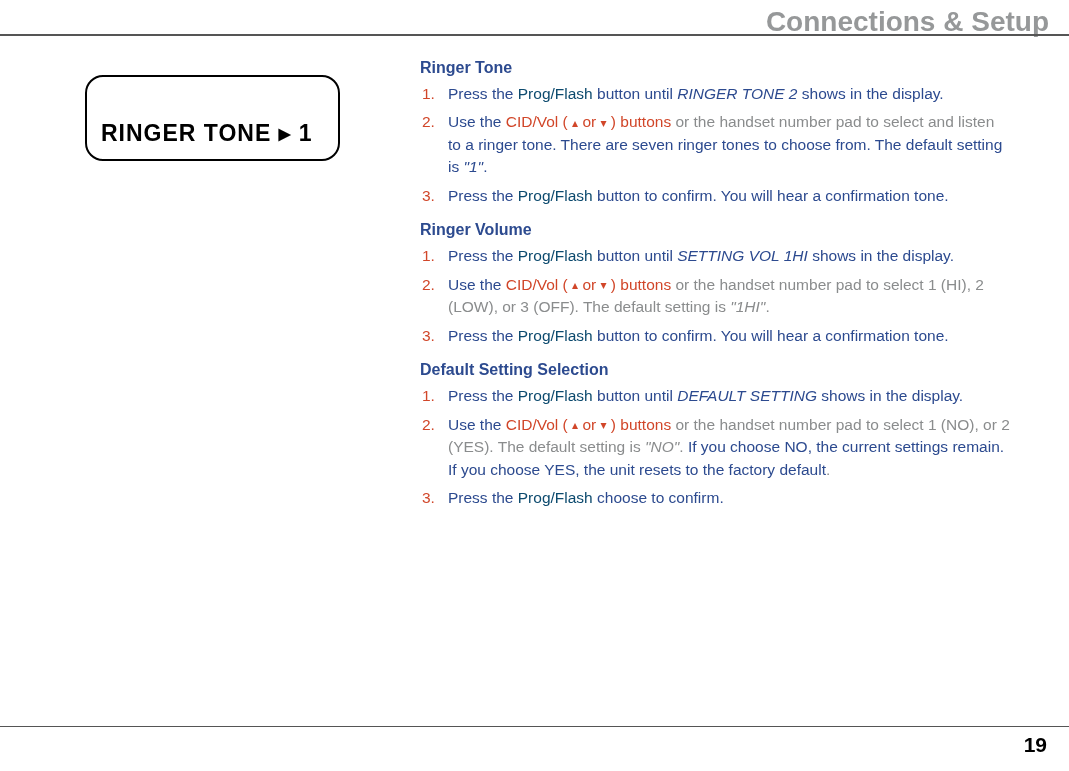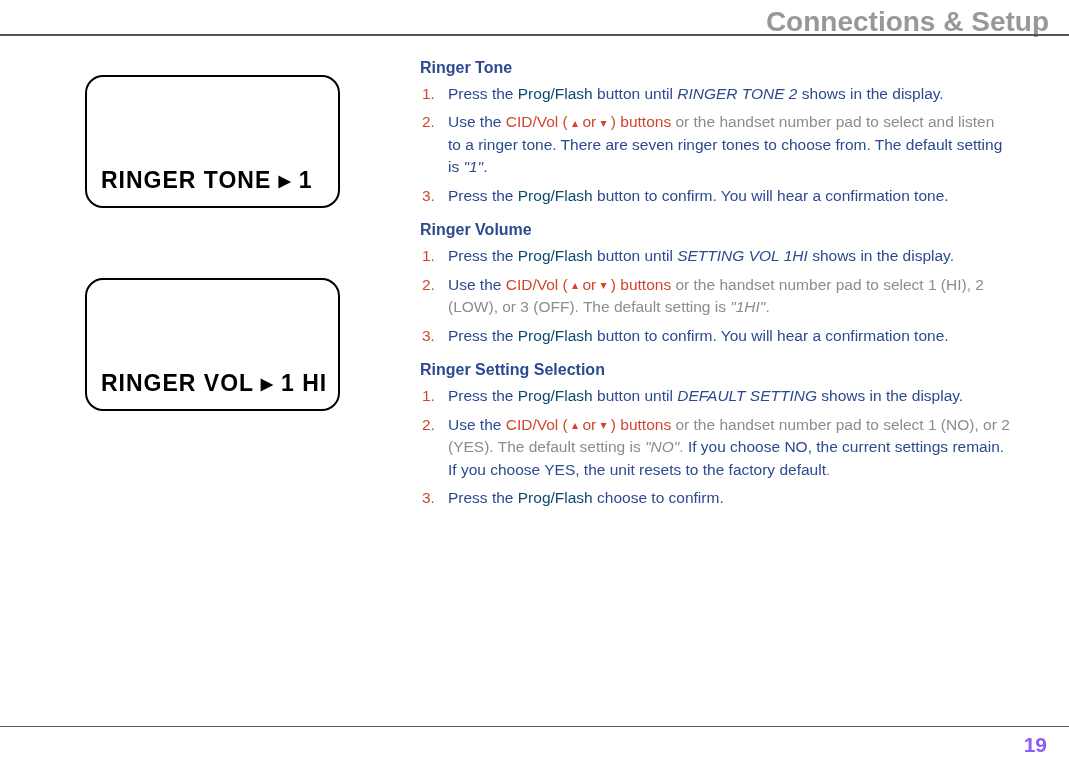--- a/index.html
+++ b/index.html
@@ -37,21 +37,21 @@
       width: 420px;
       padding-top: 20px;
       padding-left: 85px;
     }
     .right-col {
       width: 620px;
       padding-right: 30px;
     }
     .lcd-screen {
       width: 255px;
-      height: 133px;
+      height: 86px;
       border: 2.5px solid #000;
       border-radius: 18px;
       margin-bottom: 70px;
       position: relative;
     }
     .lcd-text {
       position: absolute;
       bottom: 12px;
       left: 14px;
       font-family: 'Arial Narrow', 'Helvetica Condensed', sans-serif;
@@ -105,36 +105,33 @@
       right: 0;
       height: 1.5px;
       background: #555;
     }
     .page-num {
       position: absolute;
       bottom: 14px;
       right: 22px;
       font-weight: bold;
       font-size: 21px;
-      color: #8b5cf6;
+      color: #000000;
     }
   </style>
 </head>
 <body>
 
 <div class="header-title">Connections &amp; Setup</div>
 <div class="header-line"></div>
 
 <div class="content">
   <div class="left-col">
     <div class="lcd-screen">
       <div class="lcd-text">RINGER  TONE   ▸ 1</div>
-    </div>
-    <div class="lcd-screen">
-      <div class="lcd-text">RINGER  VOL    ▸ 1 HI</div>
     </div>
   </div>
 
   <div class="right-col">
 
     <div class="section-heading">Ringer Tone</div>
     <ol class="step-list">
       <li class="step-item">
         <span class="step-num">1.</span>
         <span class="step-body"><span>Press the </span><span class="prog-flash">Prog/Flash</span><span> button until </span><span class="italic">RINGER TONE 2</span><span> shows in the display.</span></span>
@@ -158,21 +155,21 @@
       <li class="step-item">
         <span class="step-num">2.</span>
         <span class="step-body"><span>Use the </span><span class="cid-vol"><span>CID/Vol ( </span><span class="arrow-icon">▴</span><span> or </span><span class="arrow-icon">▾</span><span> ) buttons</span></span><span class="gray-text"> or the handset number pad to select 1 (HI), 2 (LOW), or 3 (OFF). The default setting is </span><span class="italic gray-text">"1HI"</span><span class="gray-text">.</span></span>
       </li>
       <li class="step-item">
         <span class="step-num">3.</span>
         <span class="step-body"><span>Press the </span><span class="prog-flash">Prog/Flash</span><span> button to confirm. You will hear a confirmation tone.</span></span>
       </li>
     </ol>
 
-    <div class="section-heading">Ringer Setting Selection</div>
+    <div class="section-heading">Default Setting Selection</div>
     <ol class="step-list">
       <li class="step-item">
         <span class="step-num">1.</span>
         <span class="step-body"><span>Press the </span><span class="prog-flash">Prog/Flash</span><span> button until </span><span class="italic">DEFAULT SETTING</span><span> shows in the display.</span></span>
       </li>
       <li class="step-item">
         <span class="step-num">2.</span>
         <span class="step-body"><span>Use the </span><span class="cid-vol"><span>CID/Vol ( </span><span class="arrow-icon">▴</span><span> or </span><span class="arrow-icon">▾</span><span> ) buttons</span></span><span class="gray-text"> or the handset number pad to select 1 (NO), or 2 (YES). The default setting is </span><span class="italic gray-text">"NO"</span><span class="gray-text">.</span><span> If you choose NO, the current settings remain. If you choose YES, the unit resets to the factory default</span><span class="gray-text">.</span></span>
       </li>
       <li class="step-item">

